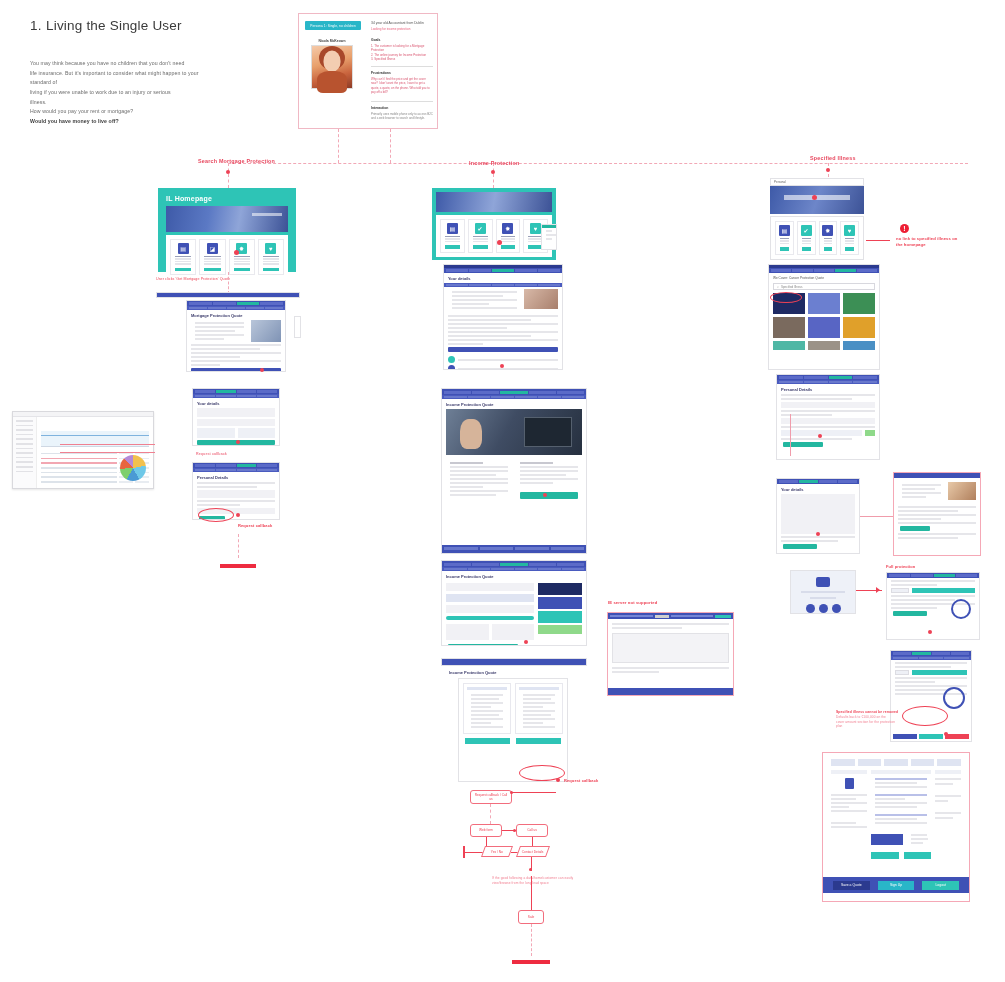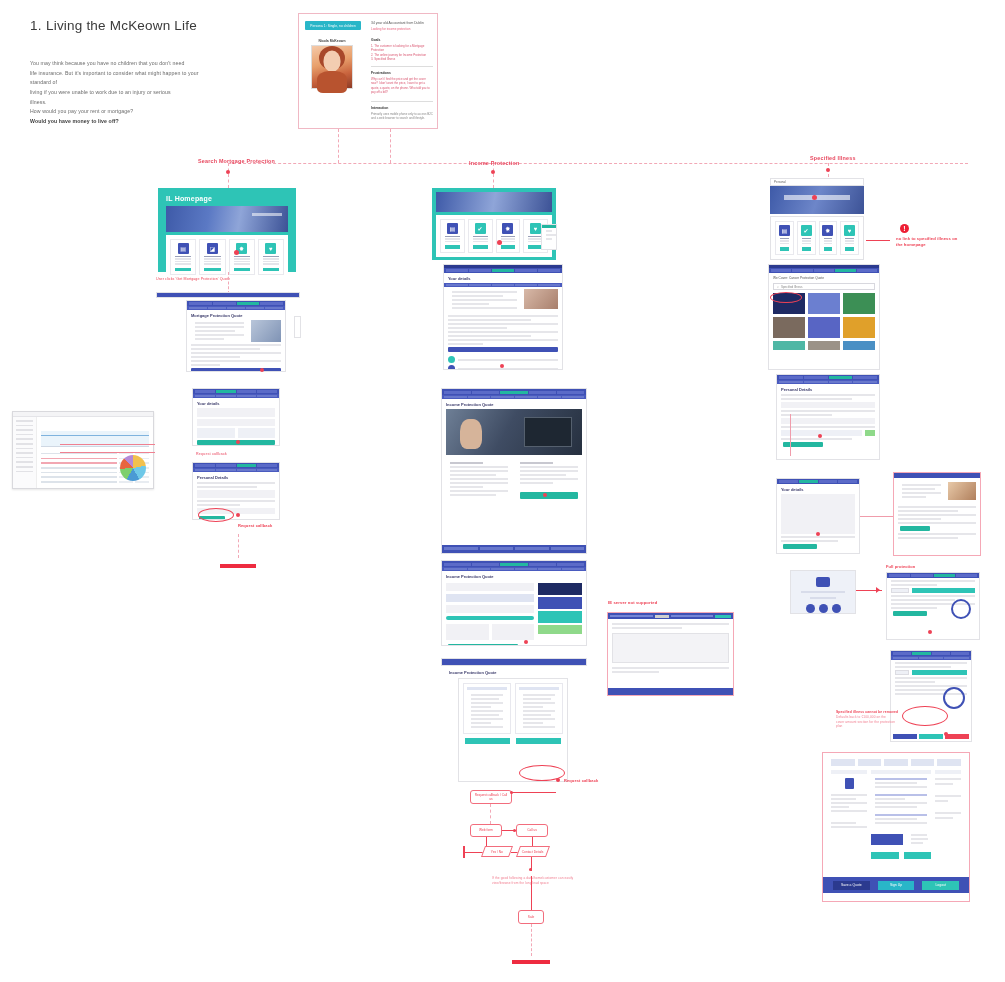--- a/index.html
+++ b/index.html
@@ -185,21 +185,21 @@
   .mini-hdr { height:3px; background:#3f51b5; }
   .mini-hdr.t { background:#23b7a0; }
 </style>
 </head>
 <body>
 
 <div class="canvas">
 
   <div class="abs" id="title-block">
     <div id="page-title">
-      <span id="title-num">1.</span><span>Living the McKeown Life</span>
+      <span id="title-num">1.</span><span>Living the Single User</span>
     </div>
     <div id="intro-copy">
       <div>You may think because you have  no children that you don't need</div>
       <div>life insurance. But it's important to  consider what might happen to your standard of</div>
       <div>living if you were unable to work due to an injury or serious</div>
       <div>illness.</div>
       <div>How would you pay your rent or mortgage?</div>
       <div class="b">Would you have money to live off?</div>
     </div>
   </div>

